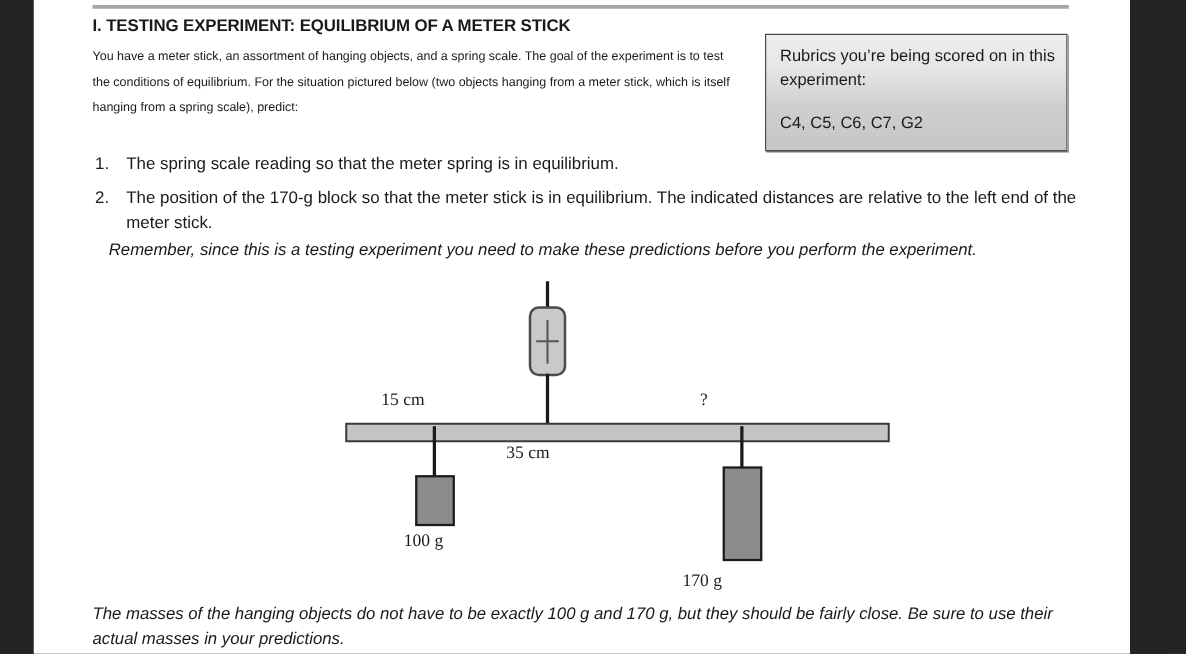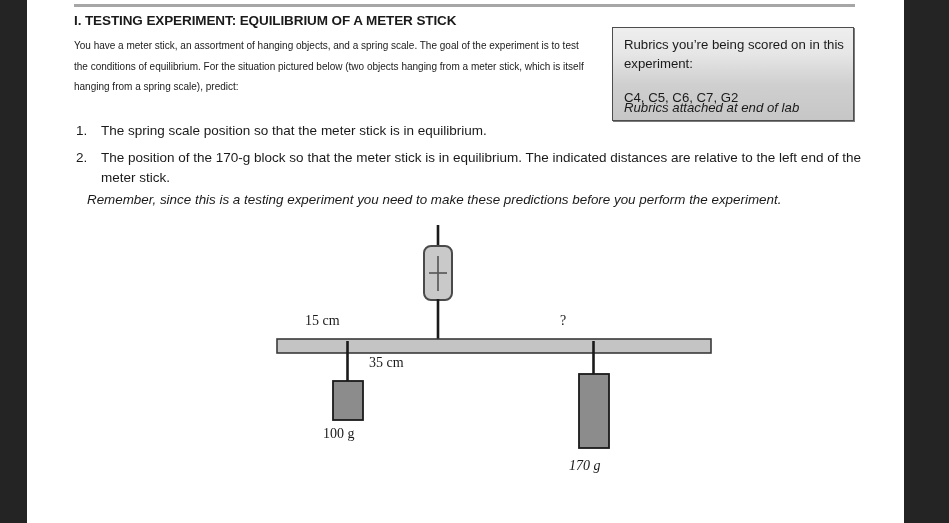--- a/index.html
+++ b/index.html
@@ -130,46 +130,45 @@
   }
   .dlabel {
     position: absolute;
     font-family: "Liberation Serif", serif;
     font-size: 14px;
     color: #1a1a1a;
     white-space: nowrap;
   }
   .lbl-15 { left: 278px; top: 313px; }
   .lbl-q  { left: 533px; top: 313px; }
-  .lbl-35 { left: 342px; top: 355px; }
+  .lbl-35 { left: 378px; top: 355px; }
   .lbl-100 { left: 272px; top: 426px; margin-left: 24px; }
-  .lbl-170 { left: 542px; top: 458px; font-style: italic; }
+  .lbl-170 { left: 519px; top: 458px; }
 </style>
 </head>
 <body>
 
 <div id="viewport">
   <div id="page">
 
     <div class="hrule"></div>
 
     <div class="section-title">I. TESTING EXPERIMENT: EQUILIBRIUM OF A METER STICK</div>
 
     <div class="body-para">You have a meter stick, an assortment of hanging objects, and a spring scale. The goal of the experiment is to test the conditions of equilibrium. For the situation pictured below (two objects hanging from a meter stick, which is itself hanging from a spring scale), predict:</div>
 
     <div class="rubric-box">
       <div class="rubric-line rl1">Rubrics you’re being scored on in this experiment:</div>
       <div class="rubric-line rl2">C4, C5, C6, C7, G2</div>
-      <div class="rubric-line rl3">Rubrics attached at end of lab</div>
     </div>
 
     <div class="olist">
       <div class="oitem">
         <span class="onum">1.</span>
-        <span>The spring scale position so that the meter stick is in equilibrium.</span>
+        <span>The spring scale reading so that the meter spring is in equilibrium.</span>
       </div>
       <div class="oitem">
         <span class="onum">2.</span>
         <span>The position of the 170-g block so that the meter stick is in equilibrium. The indicated distances are relative to the left end of the meter stick.</span>
       </div>
     </div>
 
     <div class="note-italic">Remember, since this is a testing experiment you need to make these predictions before you perform the experiment.</div>
 
     <svg id="diagram" viewBox="0 0 877 523">
@@ -191,15 +190,16 @@
       <line x1="566.5" y1="341" x2="566.5" y2="375" stroke="#1a1a1a" stroke-width="2.6"></line>
       <rect x="552" y="374" width="30" height="74" fill="#8c8c8c" stroke="#1a1a1a" stroke-width="1.8"></rect>
     </svg>
 
     <div class="dlabel lbl-15">15 cm</div>
     <div class="dlabel lbl-q">?</div>
     <div class="dlabel lbl-35">35 cm</div>
     <div class="dlabel lbl-100">100 g</div>
     <div class="dlabel lbl-170">170 g</div>
 
+    <div class="bottom-note">The masses of the hanging objects do not have to be exactly 100 g and 170 g, but they should be fairly close. Be sure to use their actual masses in your predictions.</div>
 
   </div>
 </div>
 
 </body></html>

